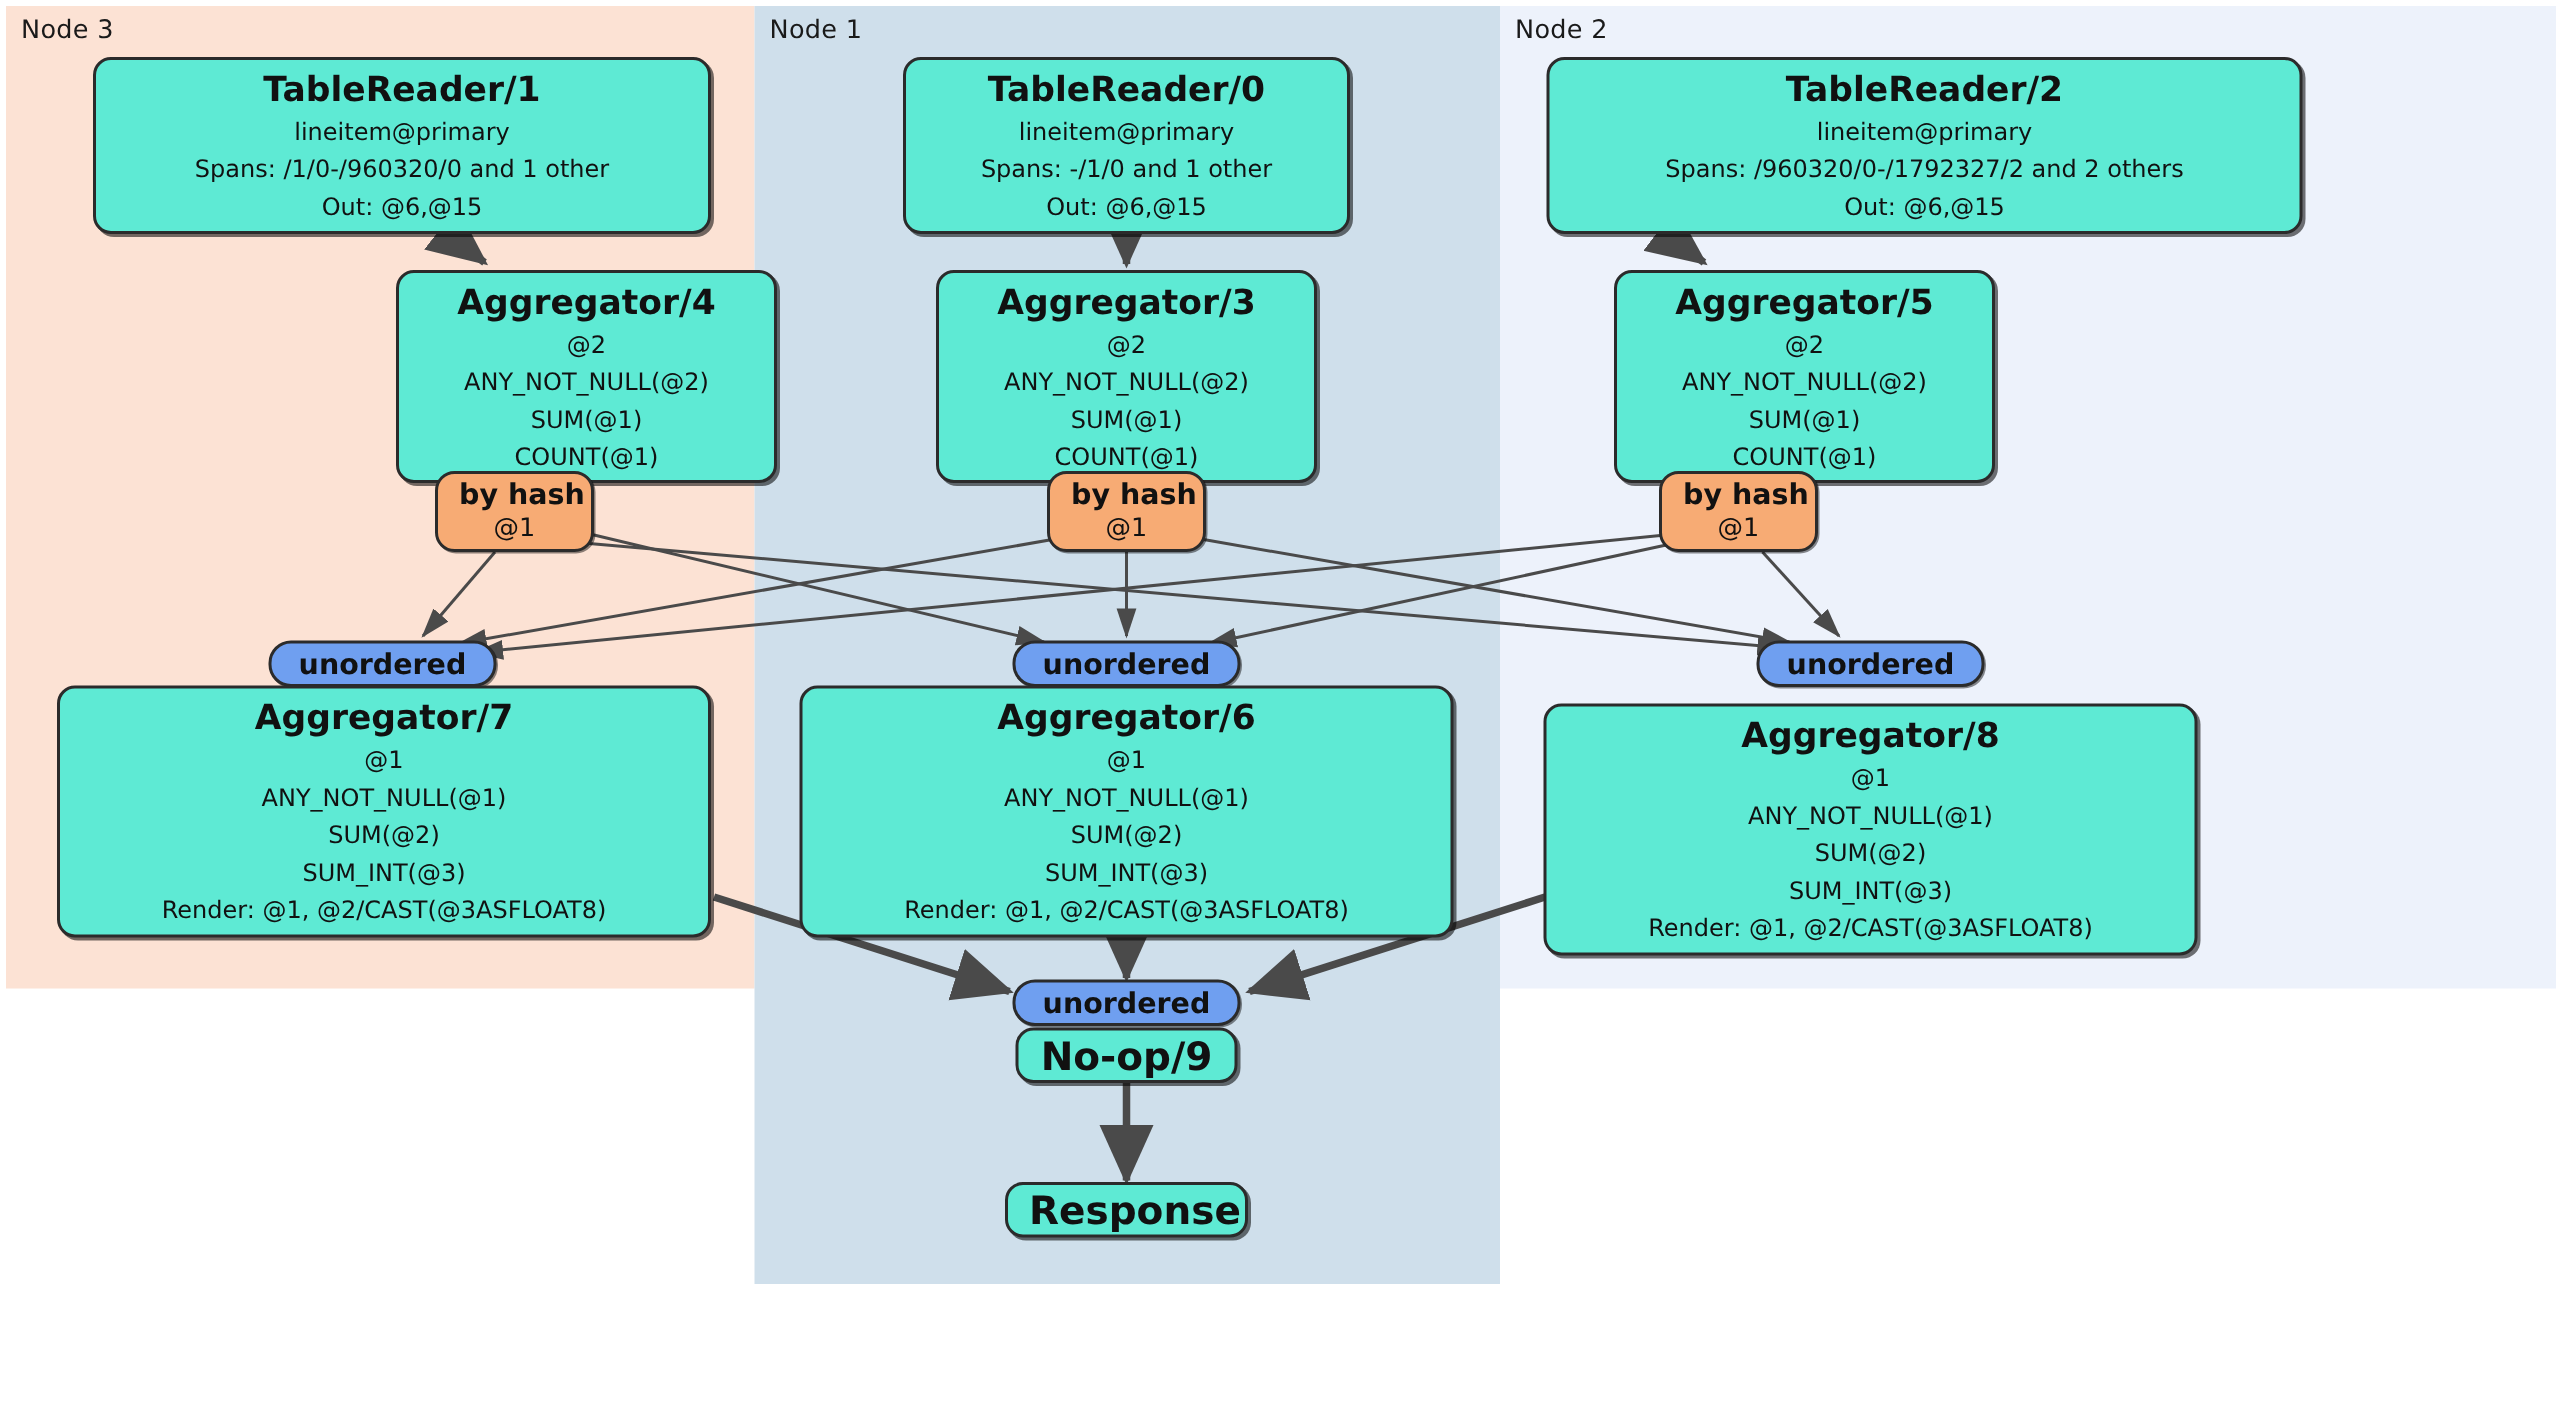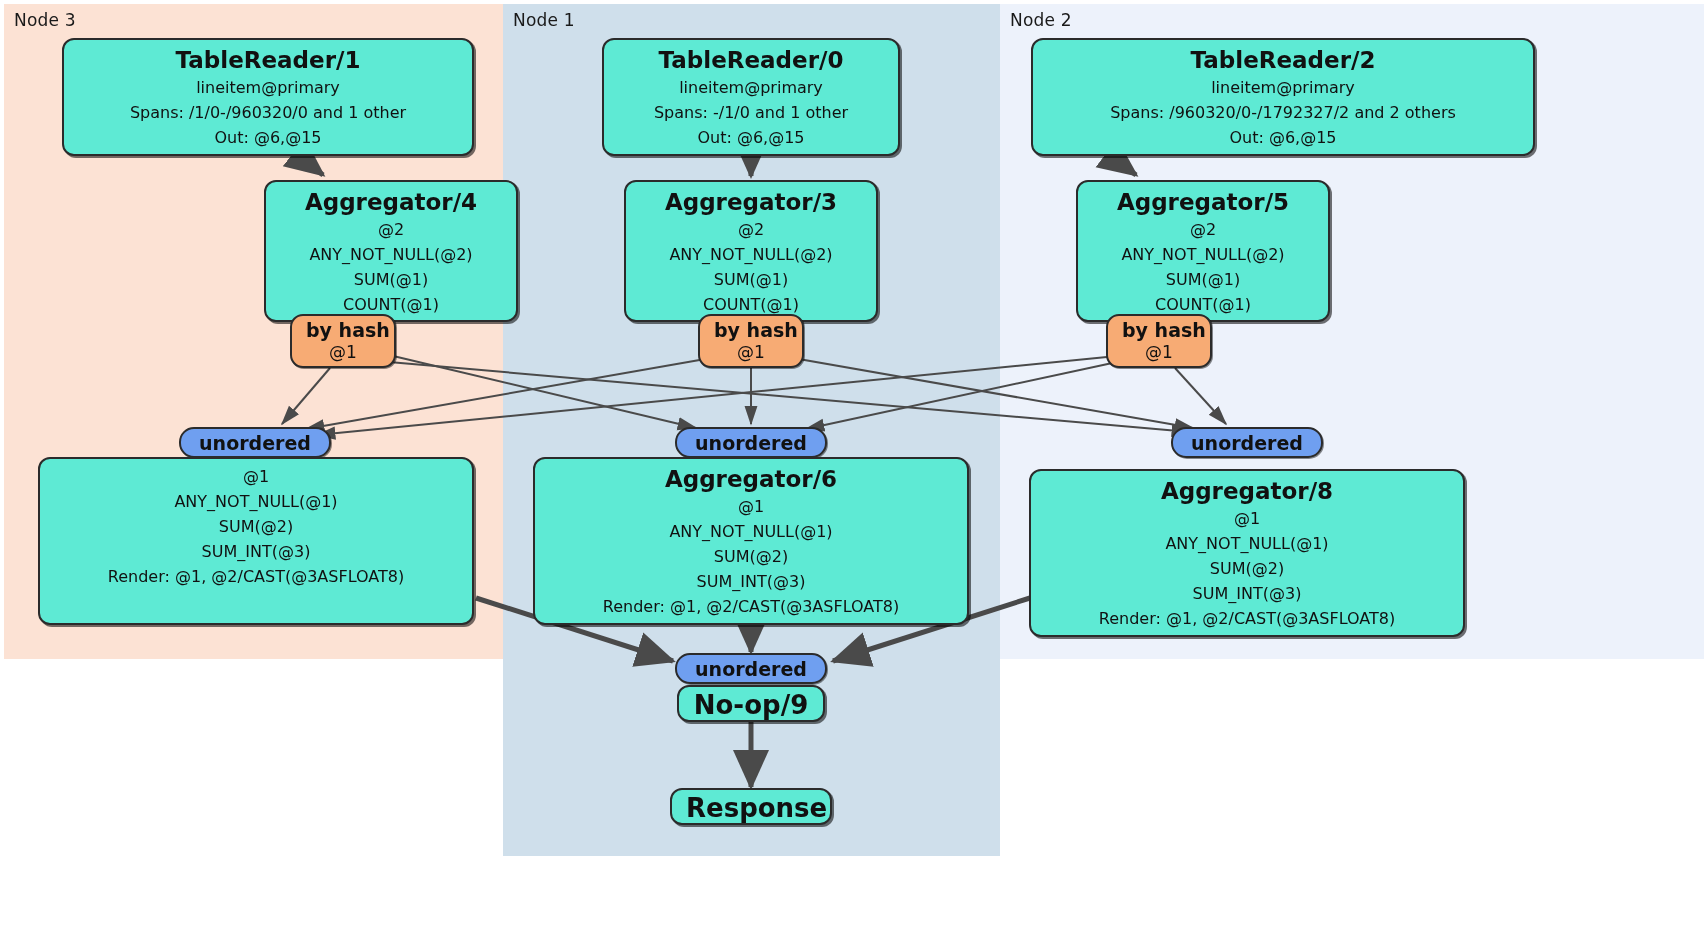--- a/index.html
+++ b/index.html
@@ -225,20 +225,21 @@
 
   <div class="pill unordered" style="left:675px; top:427px; width:152px; height:31px;">
     <div class="pill-title">unordered</div>
   </div>
 
   <div class="pill unordered" style="left:1171px; top:427px; width:152px; height:31px;">
     <div class="pill-title">unordered</div>
   </div>
 
   <div class="proc" style="left:38px; top:457px; width:436px; height:168px;">
+    <div class="ptitle">Aggregator/7</div>
     <div class="pline">@1</div>
     <div class="pline">ANY_NOT_NULL(@1)</div>
     <div class="pline">SUM(@2)</div>
     <div class="pline">SUM_INT(@3)</div>
     <div class="pline">Render: @1, @2/CAST(@3ASFLOAT8)</div>
   </div>
 
   <div class="proc" style="left:533px; top:457px; width:436px; height:168px;">
     <div class="ptitle">Aggregator/6</div>
     <div class="pline">@1</div>

